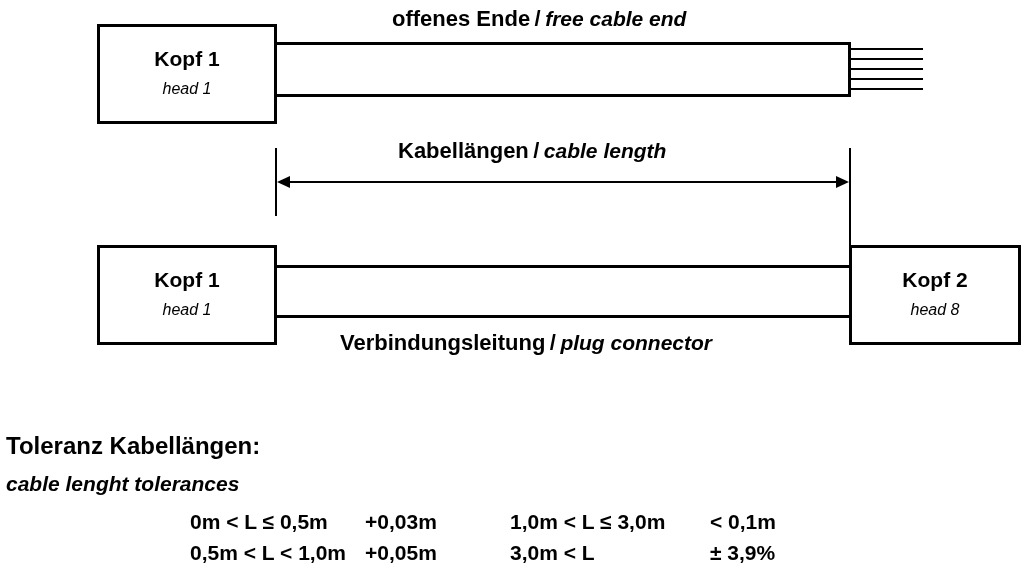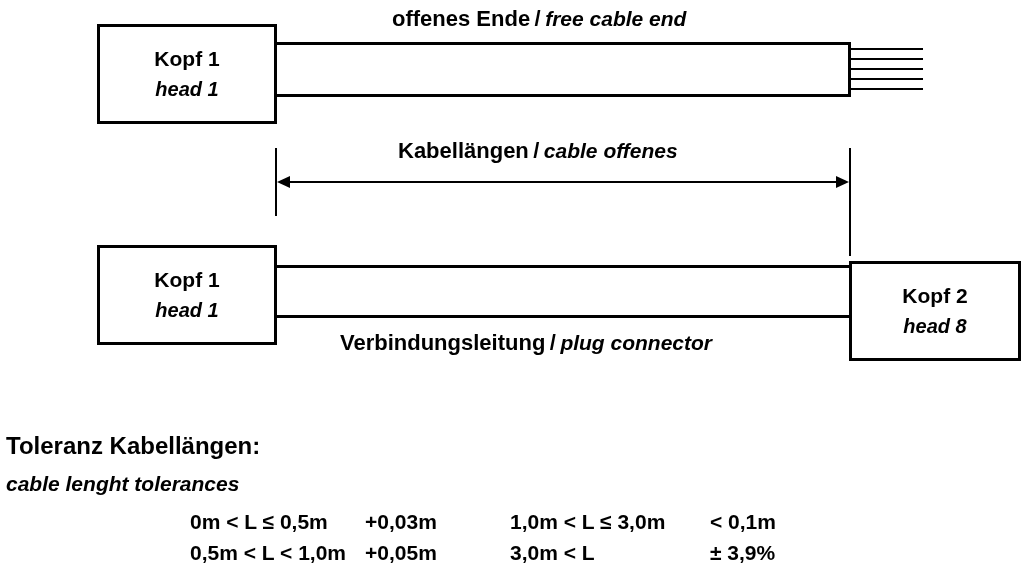--- a/index.html
+++ b/index.html
@@ -33,23 +33,23 @@
     flex-direction: column;
     align-items: center;
     justify-content: center;
   }
   .headbox .de {
     font-weight: bold;
     font-size: 21px;
     line-height: 30px;
   }
   .headbox .en {
-    font-weight: bold;
+    font-weight: normal;
     font-style: italic;
-    font-size: 20px;
+    font-size: 16px;
     line-height: 30px;
   }
 
   
   .cable-line {
     position: absolute;
     background: #000;
     height: 3px;
   }
   .frayed {
@@ -163,35 +163,35 @@
     <i style="top: 0px;"></i>
     <i style="top: 10px;"></i>
     <i style="top: 20px;"></i>
     <i style="top: 30px;"></i>
     <i style="top: 40px;"></i>
   </div>
 
   <div class="caption" style="left: 398px; top: 138px;">
     <span class="de">Kabellängen</span>
     <span class="sep">/</span>
-    <span class="en">cable offenes</span>
+    <span class="en">cable length</span>
   </div>
 
   <div class="tick" style="left: 275px; top: 148px; height: 68px;"></div>
   <div class="tick" style="left: 849px; top: 148px; height: 108px;"></div>
   <div class="dimline" style="left: 281px; top: 181px; width: 562px;"></div>
   <div class="arrowL" style="left: 277px; top: 176px;"></div>
   <div class="arrowR" style="left: 836px; top: 176px;"></div>
 
   <div class="headbox" style="left: 97px; top: 245px; width: 180px; height: 100px;">
     <div class="de">Kopf 1</div>
     <div class="en">head 1</div>
   </div>
 
-  <div class="headbox" style="left: 849px; top: 245px; width: 172px; height: 100px; margin-top: 16px;">
+  <div class="headbox" style="left: 849px; top: 245px; width: 172px; height: 100px;">
     <div class="de">Kopf 2</div>
     <div class="en">head 8</div>
   </div>
 
   <div class="cable-line" style="left: 275px; top: 265px; width: 576px;"></div>
   <div class="cable-line" style="left: 275px; top: 315px; width: 576px;"></div>
 
   <div class="caption" style="left: 340px; top: 330px;">
     <span class="de">Verbindungsleitung</span>
     <span class="sep">/</span>

